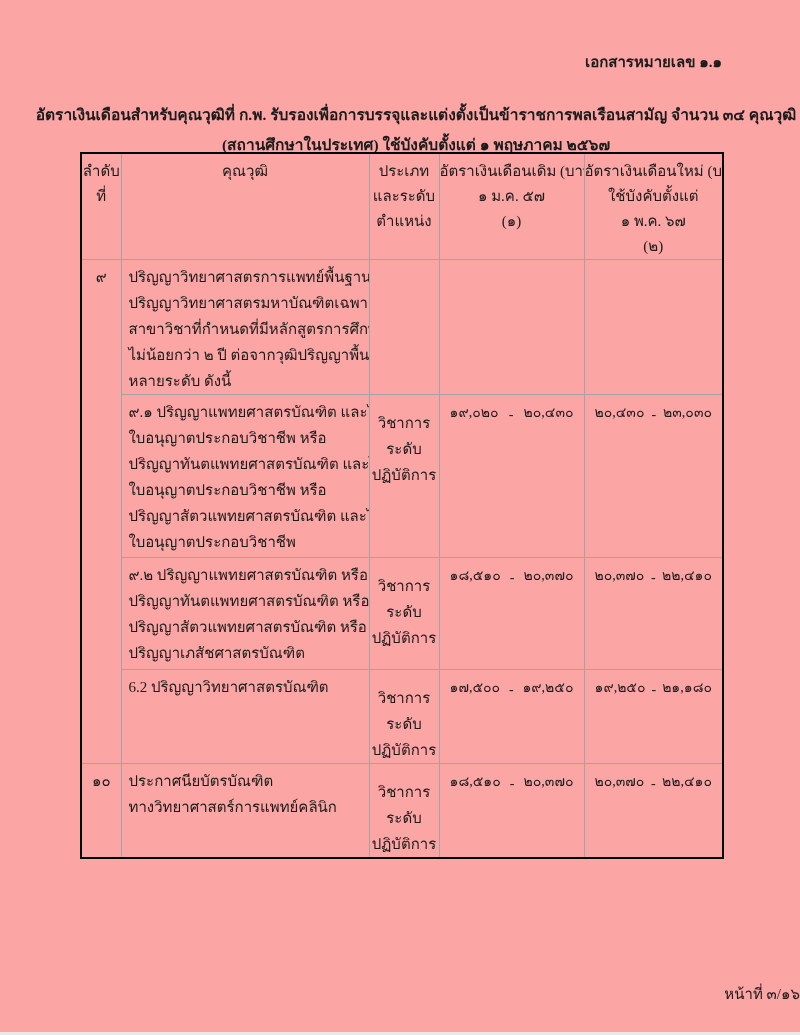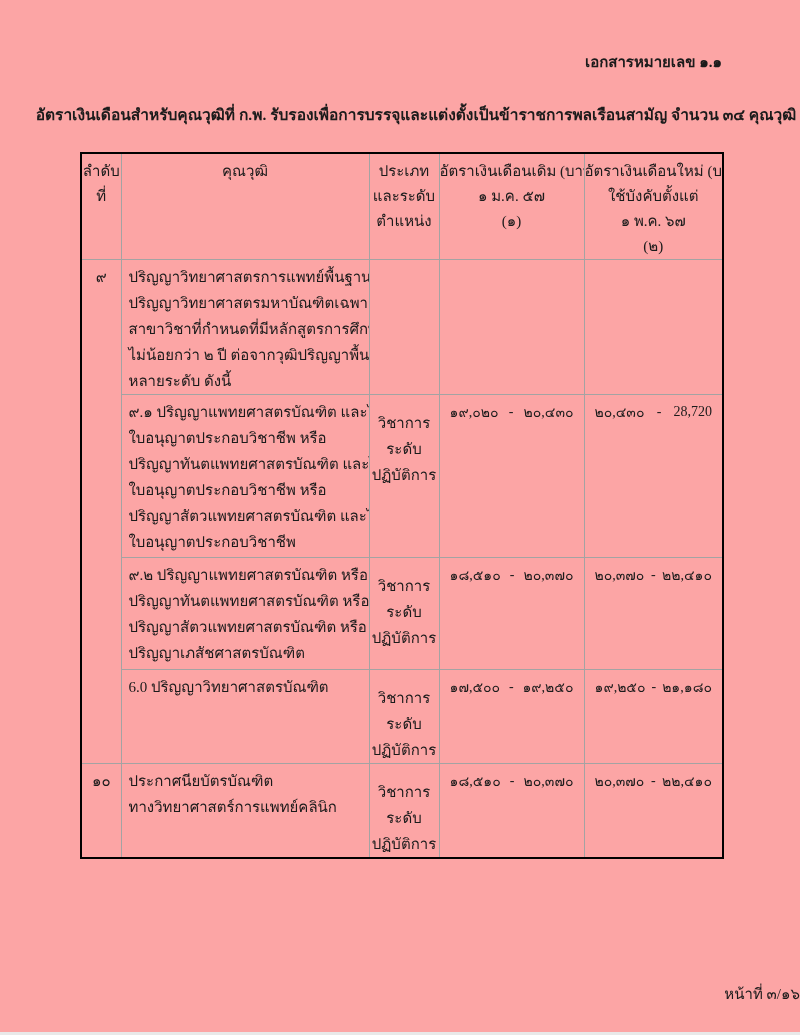--- a/index.html
+++ b/index.html
@@ -47,21 +47,21 @@
     border: 1px solid #a3a3a3;
     vertical-align: top;
     font-weight: normal;
     overflow: hidden;
   }
   .hdr-cell { text-align: center; padding-top: 5px; line-height: 25px; }
   .c-no { text-align: center; padding-top: 5px; }
   .c-qual { padding: 4px 4px 0 7px; line-height: 26px; }
   .c-pos { text-align: center; padding-top: 15px; line-height: 26px; }
   .c-sal { padding: 6px 10px 0 10px; font-size: 14px; }
-  .sal-range { display: flex; justify-content: space-between; align-items: center; }
+  .sal-range { display: flex; justify-content: space-between; align-items: flex-end; }
   .ln { white-space: nowrap; }
   .footer-page {
     position: absolute;
     top: 982px;
     left: 0;
     width: 100%;
     text-align: right;
     font-size: 15px;
   }
   .page-bottom-edge {
@@ -75,20 +75,21 @@
 </style>
 </head>
 <body>
 
 <div class="page">
 
   <div class="doc-number">เอกสารหมายเลข ๑.๑</div>
 
   <div class="title-block">
     <div class="title-line">อัตราเงินเดือนสำหรับคุณวุฒิที่ ก.พ. รับรองเพื่อการบรรจุและแต่งตั้งเป็นข้าราชการพลเรือนสามัญ จำนวน ๓๔ คุณวุฒิ</div>
+    <div class="title-line">(สถานศึกษาในประเทศ) ใช้บังคับตั้งแต่ ๑ พฤษภาคม ๒๕๖๗</div>
   </div>
 
   <table class="doc-table">
     <colgroup>
       <col style="width:40px">
       <col style="width:248px">
       <col style="width:70px">
       <col style="width:145px">
       <col style="width:139px">
     </colgroup>
@@ -154,21 +155,21 @@
         <div class="sal-range">
           <span>๑๙,๐๒๐</span>
           <span>-</span>
           <span>๒๐,๔๓๐</span>
         </div>
       </td>
       <td class="c-sal">
         <div class="sal-range">
           <span>๒๐,๔๓๐</span>
           <span>-</span>
-          <span>28,720</span>
+          <span>๒๓,๐๓๐</span>
         </div>
       </td>
     </tr>
 
     <tr style="height:112px">
       <td class="c-qual">
         <div class="ln">๙.๒ ปริญญาแพทยศาสตรบัณฑิต หรือ</div>
         <div class="ln">ปริญญาทันตแพทยศาสตรบัณฑิต หรือ</div>
         <div class="ln">ปริญญาสัตวแพทยศาสตรบัณฑิต หรือ</div>
         <div class="ln">ปริญญาเภสัชศาสตรบัณฑิต</div>
@@ -189,21 +190,21 @@
         <div class="sal-range">
           <span>๒๐,๓๗๐</span>
           <span>-</span>
           <span>๒๒,๔๑๐</span>
         </div>
       </td>
     </tr>
 
     <tr style="height:78px">
       <td class="c-qual">
-        <div class="ln">6.0 ปริญญาวิทยาศาสตรบัณฑิต</div>
+        <div class="ln">6.2 ปริญญาวิทยาศาสตรบัณฑิต</div>
       </td>
       <td class="c-pos">
         <div class="ln">วิชาการ</div>
         <div class="ln">ระดับ</div>
         <div class="ln">ปฏิบัติการ</div>
       </td>
       <td class="c-sal">
         <div class="sal-range">
           <span>๑๗,๕๐๐</span>
           <span>-</span>

